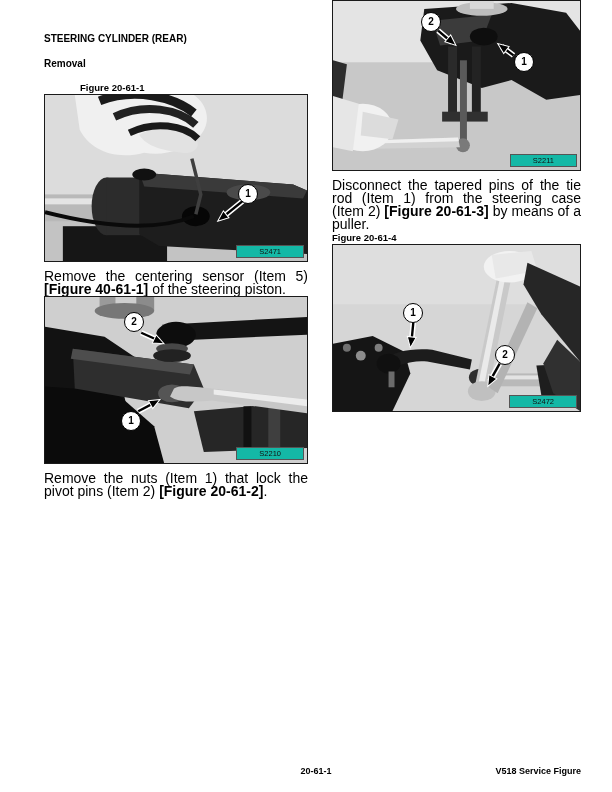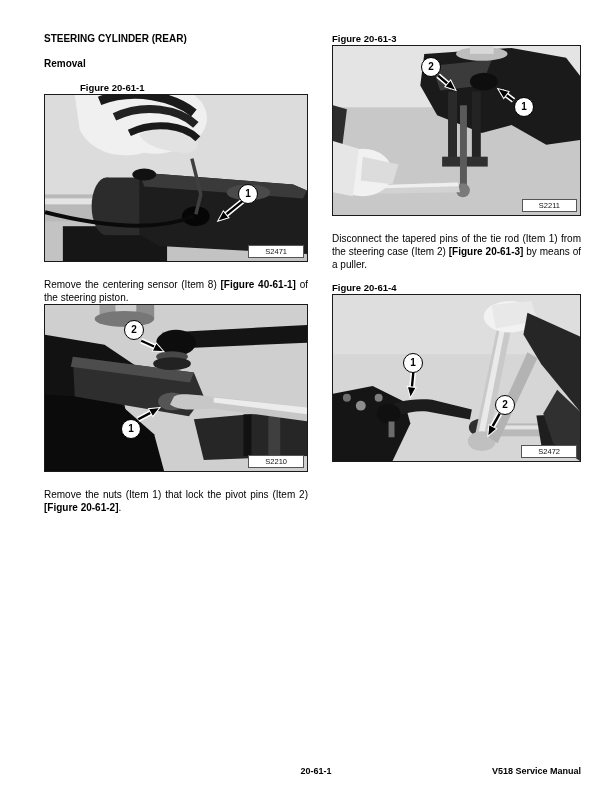--- a/index.html
+++ b/index.html
@@ -8,47 +8,47 @@
     font-family:Liberation Sans, sans-serif; color:#000; overflow:hidden;
   }
   .col { position:absolute; top:0; }
   .col-left  { left:44px;  width:264px; }
   .col-right { left:332px; width:249px; }
 
   .sec-title  { margin:33px 0 0 0; font-size:10px;  font-weight:bold; line-height:12px; }
   .sub-title  { margin:13px 0 0 0; font-size:10px; font-weight:bold; line-height:12px; }
   .fig-heading{ font-size:9.5px; font-weight:bold; line-height:12px; }
   .mt12 { margin-top:12px;margin-left:36px; }
-  .mt11 { margin-top:11px; }
+  .mt11 { margin-top:1px; }
   .mt33 { margin-top:33px; }
   .mt16 { margin-top:16px; }
 
-  .body-text { margin:16px 0 0 0; font-size:10px; line-height:13px; text-align:justify; }
+  .body-text { margin:8px 0 0 0; font-size:14px; line-height:13px; text-align:justify; }
   .b { font-weight:bold; }
 
   figure.photo {
     position:relative; margin:0; box-sizing:border-box;
     border:1px solid #1a1a1a; background:#d9d9d9; overflow:hidden;
   }
   figure.photo svg { display:block; width:100%; height:100%; }
   .ph-f1 { margin-top:5px; width:264px; height:168px; }
   .ph-f2 { margin-top:8px; width:264px; height:168px; }
   .ph-f3 { margin-top:6px; width:249px; height:171px; }
   .ph-f4 { margin-top:5px; width:249px; height:168px; }
 
   .callout {
     position:absolute; width:20px; height:20px; box-sizing:border-box;
     border:1.6px solid #000; border-radius:50%; background:#fff;
     display:flex; align-items:center; justify-content:center;
     font-size:10px; font-weight:bold; line-height:1;
   }
   .photo-label {
-    position:absolute; right:3px; bottom:3px; background:#ffffff;
+    position:absolute; right:3px; bottom:3px; background:#14b8a6;
     border:1px solid #555; color:#111; font-size:7.5px;
-    padding:2px 16px; line-height:1;
+    padding:2px 22px; line-height:1;
   }
 
   .footer { position:absolute; left:51px; right:31px; top:766px; height:14px;
             font-size:9px; font-weight:bold; }
   .footer-page { position:absolute; left:50%; transform:translateX(-50%); }
   .footer-manual { position:absolute; right:0; }
 </style>
 </head>
 <body>
 
@@ -84,21 +84,21 @@
         <g>
           <line x1="200" y1="106" x2="179" y2="123" stroke="#ffffff" stroke-width="5.5"></line>
           <line x1="200" y1="106" x2="179" y2="123" stroke="#000000" stroke-width="2.4"></line>
           <polygon points="0,0 -11,-4.5 -11,4.5" transform="translate(174,127) rotate(141)" fill="#000000" stroke="#ffffff" stroke-width="1"></polygon>
         </g>
       </svg>
       <div class="callout" style="left:193px; top:89px;">1</div>
       <div class="photo-label">S2471</div>
     </figure>
 
-    <p class="body-text"><span>Remove the centering sensor (Item 8) </span><span class="b">[Figure 40-61-1]</span><span> of the steering piston.</span></p>
+    <p class="body-text"><span>Remove the centering sensor (Item 5) </span><span class="b">[Figure 40-61-1]</span><span> of the steering piston.</span></p>
 
     <figure class="photo ph-f2">
       <svg viewBox="0 0 264 167" preserveAspectRatio="none">
         <rect width="264" height="167" fill="#cfcfcf"></rect>
         <rect x="55" y="0" width="16" height="18" fill="#9a9a9a"></rect>
         <rect x="92" y="0" width="18" height="14" fill="#8b8b8b"></rect>
         <ellipse cx="80" cy="14" rx="30" ry="8" fill="#777777"></ellipse>
         <path d="M0 30 L60 40 L90 60 L80 100 L95 167 L0 167 Z" fill="#121212"></path>
         <path d="M0 90 L70 95 L110 130 L120 167 L0 167 Z" fill="#0b0b0b"></path>
         <path d="M28 52 L150 68 L160 92 L145 112 L30 92 Z" fill="#2e2e2e"></path>
@@ -127,21 +127,20 @@
       <div class="callout" style="left:79px; top:15px;">2</div>
       <div class="callout" style="left:76px; top:114px;">1</div>
       <div class="photo-label">S2210</div>
     </figure>
 
     <p class="body-text"><span>Remove the nuts (Item 1) that lock the pivot pins (Item 2) </span><span class="b">[Figure 20-61-2]</span><span>.</span></p>
   </div>
 
   <div class="col col-right">
 
-    <div class="fig-heading mt33">Figure 20-61-3</div>
     <figure class="photo ph-f3">
       <svg viewBox="0 0 249 171" preserveAspectRatio="none">
         <rect width="249" height="171" fill="#e4e4e4"></rect>
         <rect y="62" width="249" height="109" fill="#c8c8c8"></rect>
         <path d="M92 8 L180 2 L235 12 L249 30 L249 95 L215 100 L180 80 L150 88 L105 70 L88 40 Z" fill="#1a1a1a"></path>
         <path d="M100 20 L160 14 L150 40 L108 45 Z" fill="#3b3b3b"></path>
         <ellipse cx="150" cy="8" rx="26" ry="7" fill="#bdbdbd"></ellipse>
         <rect x="138" y="0" width="24" height="8" fill="#d8d8d8"></rect>
         <ellipse cx="152" cy="36" rx="14" ry="9" fill="#0e0e0e"></ellipse>
         <rect x="116" y="46" width="9" height="72" fill="#2a2a2a"></rect>
@@ -210,16 +209,16 @@
       </svg>
       <div class="callout" style="left:70px; top:58px;">1</div>
       <div class="callout" style="left:162px; top:100px;">2</div>
       <div class="photo-label">S2472</div>
     </figure>
 
   </div>
 
   <div class="footer">
     <span class="footer-page">20-61-1</span>
-    <span class="footer-manual">V518 Service Manual</span>
+    <span class="footer-manual">V518 Service Figure</span>
   </div>
 
 </div>
 
 </body></html>

